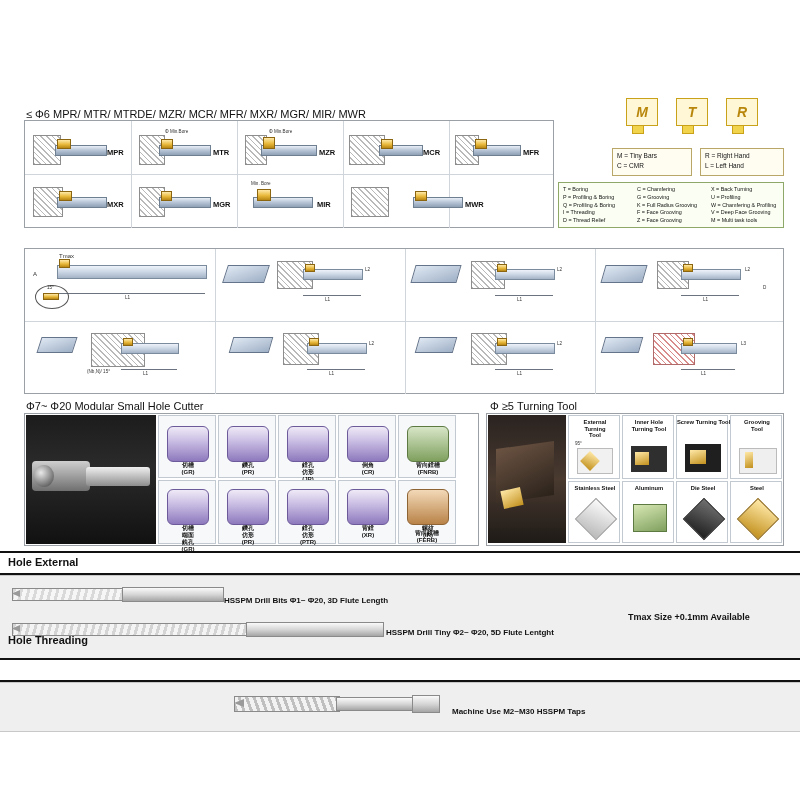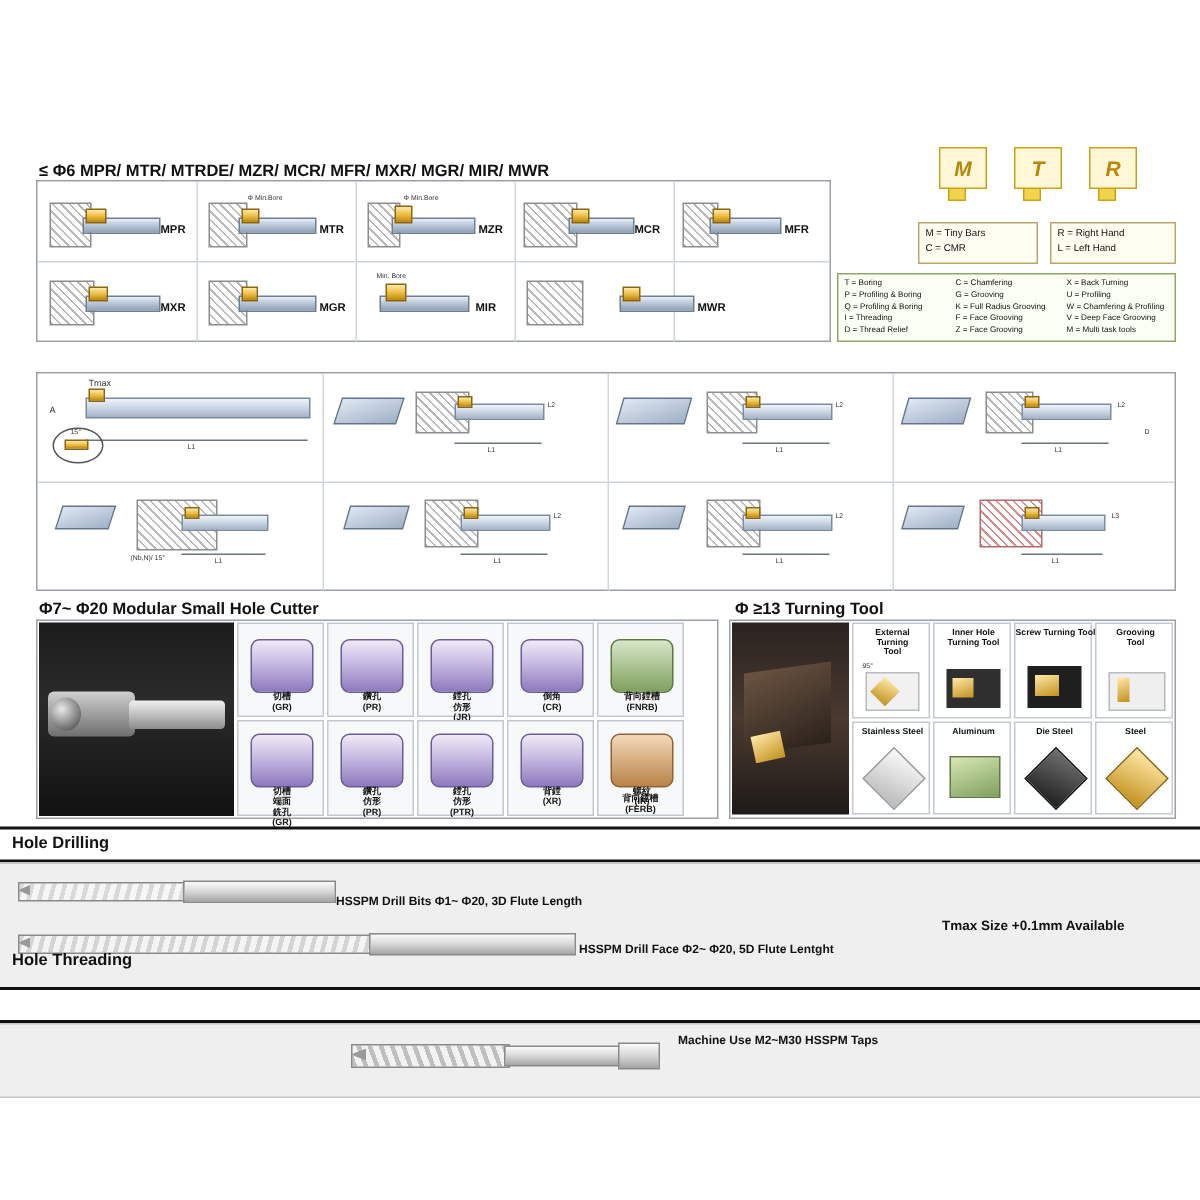--- a/index.html
+++ b/index.html
@@ -1,21 +1,21 @@
 <!DOCTYPE html>
 <html><head>
 <meta charset="utf-8">
 <style>
   html,body{margin:0;padding:0;}
   body{width:800px;height:800px;background:#ffffff;font-family:"Liberation Sans",sans-serif;color:#111;overflow:hidden;}
   .page{position:relative;width:800px;height:800px;}
 
   
   .panel{position:absolute;border:1px solid #9aa0a6;background:#fff;box-sizing:border-box;}
-  .sec-title{font-size:11px;font-weight:bold;color:#111;}
+  .sec-title{font-size:11px;font-weight:normal;color:#111;}
 
   
   #sec1-title{position:absolute;left:26px;top:108px;}
   #sec1-panel{left:24px;top:120px;width:530px;height:108px;}
   .shank{position:absolute;background:linear-gradient(180deg,#e8eef6 0%,#b9c7d8 45%,#8fa0b5 100%);border:1px solid #6f7f92;}
   .hatch{position:absolute;background:
       repeating-linear-gradient(45deg,#b9b9b9 0 1px,transparent 1px 4px);
       border:1px solid #8d8d8d;}
   .gold{position:absolute;background:linear-gradient(180deg,#ffe9a8 0%,#e8b93c 55%,#b98713 100%);border:1px solid #8c6510;}
   .ins-name{position:absolute;font-size:7.5px;font-weight:bold;color:#111;}
@@ -314,21 +314,21 @@
   </div>
   <div class="grid-cell" style="left:398px;top:480px;width:58px;height:64px;">
     <div class="cyl" style="left:8px;top:8px;width:40px;height:34px;background:linear-gradient(180deg,#f3d9b8,#b98348);border-color:#8e6434;"></div>
     <div class="cap" style="left:0;top:44px;width:58px;white-space:pre;">螺紋
 (IR)</div>
   </div>
   <div class="grid-cell" style="left:398px;top:415px;width:0;height:0;border:none;"></div>
   <div class="cap" style="left:398px;top:530px;width:58px;white-space:pre;">背向鏜槽
 (FERB)</div>
 
-  <div class="sec-title" id="sec4-title">Φ ≥13   Turning Tool</div>
+  <div class="sec-title" id="sec4-title">Φ ≥5   Turning Tool</div>
   <div class="panel" id="sec4-panel"></div>
 
   <div style="position:absolute;left:488px;top:415px;width:78px;height:128px;background:linear-gradient(180deg,#2a2320 0%,#4a3a30 50%,#1e1a17 100%);">
     <div style="position:absolute;left:8px;top:30px;width:58px;height:54px;background:linear-gradient(160deg,#6b5342,#2b221b);transform:skewY(-8deg);"></div>
     <div style="position:absolute;left:14px;top:74px;width:20px;height:18px;background:linear-gradient(160deg,#ffe9a8,#c2901d);transform:rotate(-12deg);"></div>
   </div>
 
   <div class="ins-card" style="left:568px;top:415px;width:52px;height:64px;">
     <div class="ins-cap" style="left:0;top:3px;width:52px;white-space:pre;">External
 Turning
@@ -366,49 +366,49 @@
   <div class="ins-card" style="left:676px;top:481px;width:52px;height:62px;">
     <div class="ins-cap" style="left:0;top:3px;width:52px;">Die Steel</div>
     <div style="position:absolute;left:12px;top:22px;width:28px;height:28px;background:linear-gradient(160deg,#6f6f6f,#1f1f1f);border:1px solid #111;transform:rotate(45deg);"></div>
   </div>
   <div class="ins-card" style="left:730px;top:481px;width:52px;height:62px;">
     <div class="ins-cap" style="left:0;top:3px;width:52px;">Steel</div>
     <div style="position:absolute;left:12px;top:22px;width:28px;height:28px;background:linear-gradient(160deg,#ffe9a8,#c2901d);border:1px solid #8c6510;transform:rotate(45deg);"></div>
   </div>
 
   <div class="hr" style="left:0;top:551px;width:800px;"></div>
-  <div class="bandtitle" style="left:8px;top:556px;">Hole Drilling</div>
+  <div class="bandtitle" style="left:8px;top:556px;">Hole External</div>
   <div class="hr" style="left:0;top:573px;width:800px;height:2px;"></div>
   <div class="band" style="top:575px;height:82px;"></div>
 
   <div class="drill" style="left:12px;top:583px;width:210px;height:22px;">
     <div class="flute" style="left:0;top:5px;width:112px;height:11px;
         background:repeating-linear-gradient(105deg,#d9d9d9 0 3px,#f6f6f6 3px 7px);"></div>
     <div class="fl-sh" style="left:110px;top:4px;width:100px;height:13px;"></div>
     <div style="position:absolute;left:0;top:7px;width:8px;height:7px;background:#9a9a9a;clip-path:polygon(0 50%,100% 0,100% 100%);"></div>
   </div>
   <div class="caption-b" style="left:224px;top:596px;">HSSPM Drill Bits Φ1~ Φ20, 3D Flute Length</div>
 
   <div class="drill" style="left:12px;top:618px;width:370px;height:22px;">
     <div class="flute" style="left:0;top:5px;width:236px;height:11px;
         background:repeating-linear-gradient(105deg,#d4d4d4 0 3px,#f4f4f4 3px 7px);"></div>
     <div class="fl-sh" style="left:234px;top:4px;width:136px;height:13px;"></div>
     <div style="position:absolute;left:0;top:7px;width:8px;height:7px;background:#9a9a9a;clip-path:polygon(0 50%,100% 0,100% 100%);"></div>
   </div>
-  <div class="caption-b" style="left:386px;top:628px;">HSSPM Drill Face  Φ2~ Φ20, 5D Flute Lentght</div>
+  <div class="caption-b" style="left:386px;top:628px;">HSSPM Drill Tiny  Φ2~ Φ20, 5D Flute Lentght</div>
 
   <div class="note-b" style="left:628px;top:612px;">Tmax Size +0.1mm Available</div>
 
   <div class="hr" style="left:0;top:658px;width:800px;"></div>
   <div class="bandtitle" style="left:8px;top:634px;">Hole Threading</div>
   <div class="hr" style="left:0;top:680px;width:800px;height:2px;"></div>
   <div class="band" style="top:682px;height:48px;"></div>
 
   <div class="drill" style="left:234px;top:690px;width:206px;height:26px;">
     <div class="flute" style="left:0;top:6px;width:104px;height:14px;
         background:repeating-linear-gradient(70deg,#bfbfbf 0 3px,#f2f2f2 3px 7px);"></div>
     <div class="fl-sh" style="left:102px;top:7px;width:78px;height:12px;"></div>
     <div class="fl-sh" style="left:178px;top:5px;width:26px;height:16px;"></div>
     <div style="position:absolute;left:0;top:9px;width:10px;height:8px;background:#9a9a9a;clip-path:polygon(0 50%,100% 0,100% 100%);"></div>
   </div>
-  <div class="caption-b" style="left:452px;top:689px;">Machine Use M2~M30  HSSPM Taps</div>
+  <div class="caption-b" style="left:452px;top:707px;">Machine Use M2~M30  HSSPM Taps</div>
 
 </div>
 
 </body></html>

